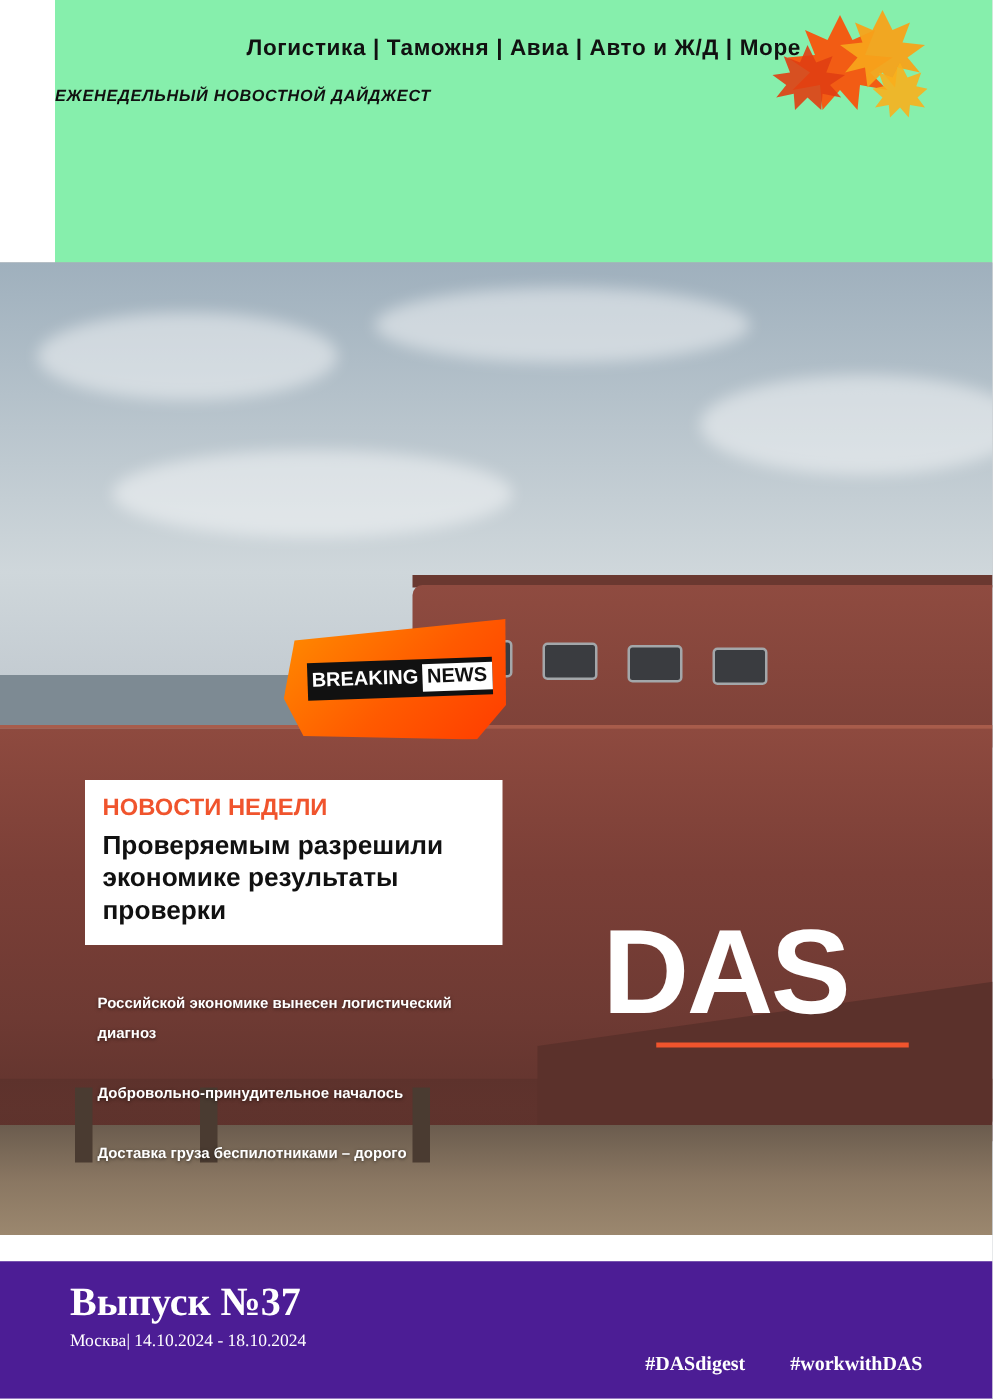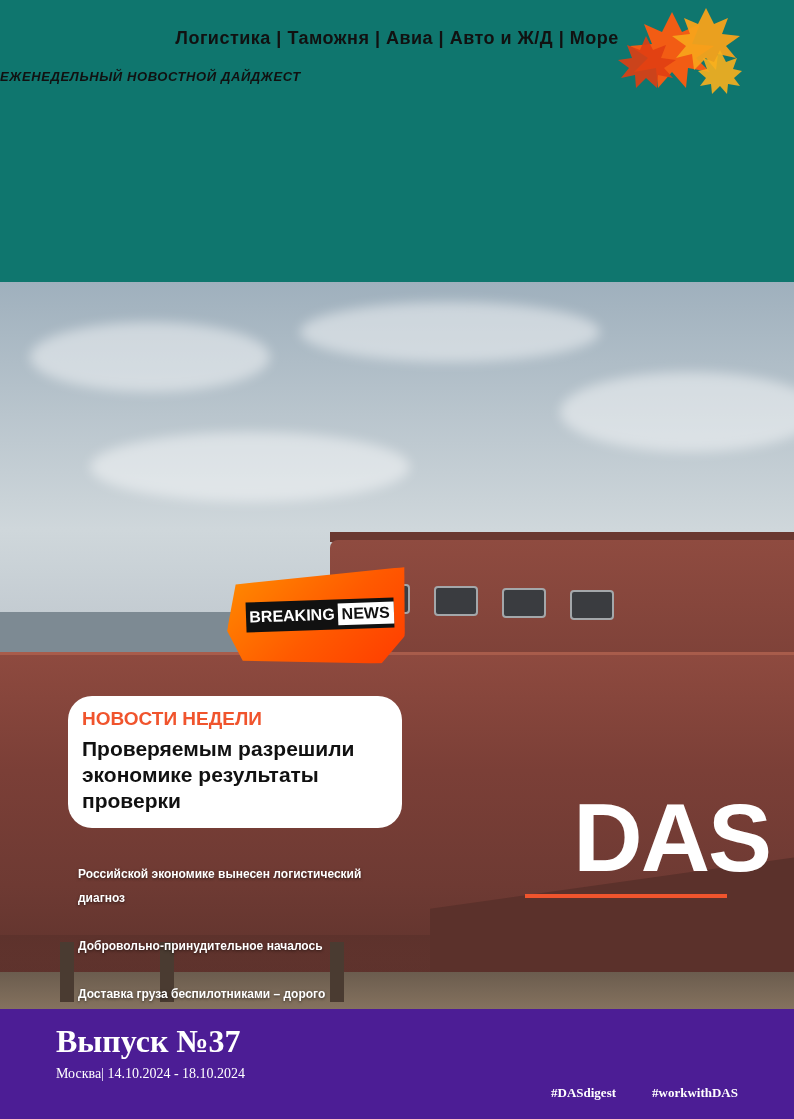--- a/index.html
+++ b/index.html
@@ -17,22 +17,23 @@
   .page {
     width: 794px;
     height: 1119px;
     position: relative;
     background: #ffffff;
   }
 
   
   .header {
     position: relative;
-    height: 282px;
-    background: #0f766e;
+    height: 210px;
+    background: #86efac;
+    margin-left: 44px;
   }
   .kicker {
     text-align: center;
     font-family: "Liberation Sans", sans-serif;
     font-weight: bold;
     font-size: 18px;
     color: #111111;
     letter-spacing: 0.5px;
     padding-top: 28px;
   }
@@ -194,21 +195,20 @@
 
   
   .lead-box {
     position: absolute;
     left: 68px;
     top: 414px;
     width: 334px;
     background: #ffffff;
     padding: 12px 14px 14px 14px;
     box-sizing: border-box;
-    border-radius: 24px;
   }
   .lead-kicker {
     color: #f0542d;
     font-weight: bold;
     font-size: 19px;
     margin-bottom: 6px;
   }
   .lead-title {
     color: #111111;
     font-weight: bold;
@@ -228,23 +228,23 @@
     font-size: 12px;
     line-height: 24px;
     margin-bottom: 24px;
     text-shadow: 0 1px 3px rgba(0,0,0,0.55);
   }
 
   
   .das-logo {
     position: absolute;
     left: 482px;
-    top: 508px;
+    top: 520px;
     width: 288px;
-    text-align: right;
+    text-align: left;
   }
   .das-word {
     font-family: "Liberation Sans", sans-serif;
     font-weight: bold;
     font-size: 96px;
     line-height: 96px;
     color: #ffffff;
     letter-spacing: -2px;
   }
   .das-rule {
@@ -282,21 +282,21 @@
     margin: 6px 0 0 56px;
   }
   .footer-tags {
     position: absolute;
     right: 56px;
     bottom: 18px;
     display: flex;
     gap: 36px;
     font-family: "Liberation Serif", serif;
     font-weight: bold;
-    font-size: 13px;
+    font-size: 16px;
   }
 </style>
 </head>
 <body>
 
 <div class="page">
 
   <div class="header">
     <div class="kicker">Логистика | Таможня |  Авиа | Авто и Ж/Д | Море</div>
     <div class="subtitle">ЕЖЕНЕДЕЛЬНЫЙ НОВОСТНОЙ ДАЙДЖЕСТ</div>

